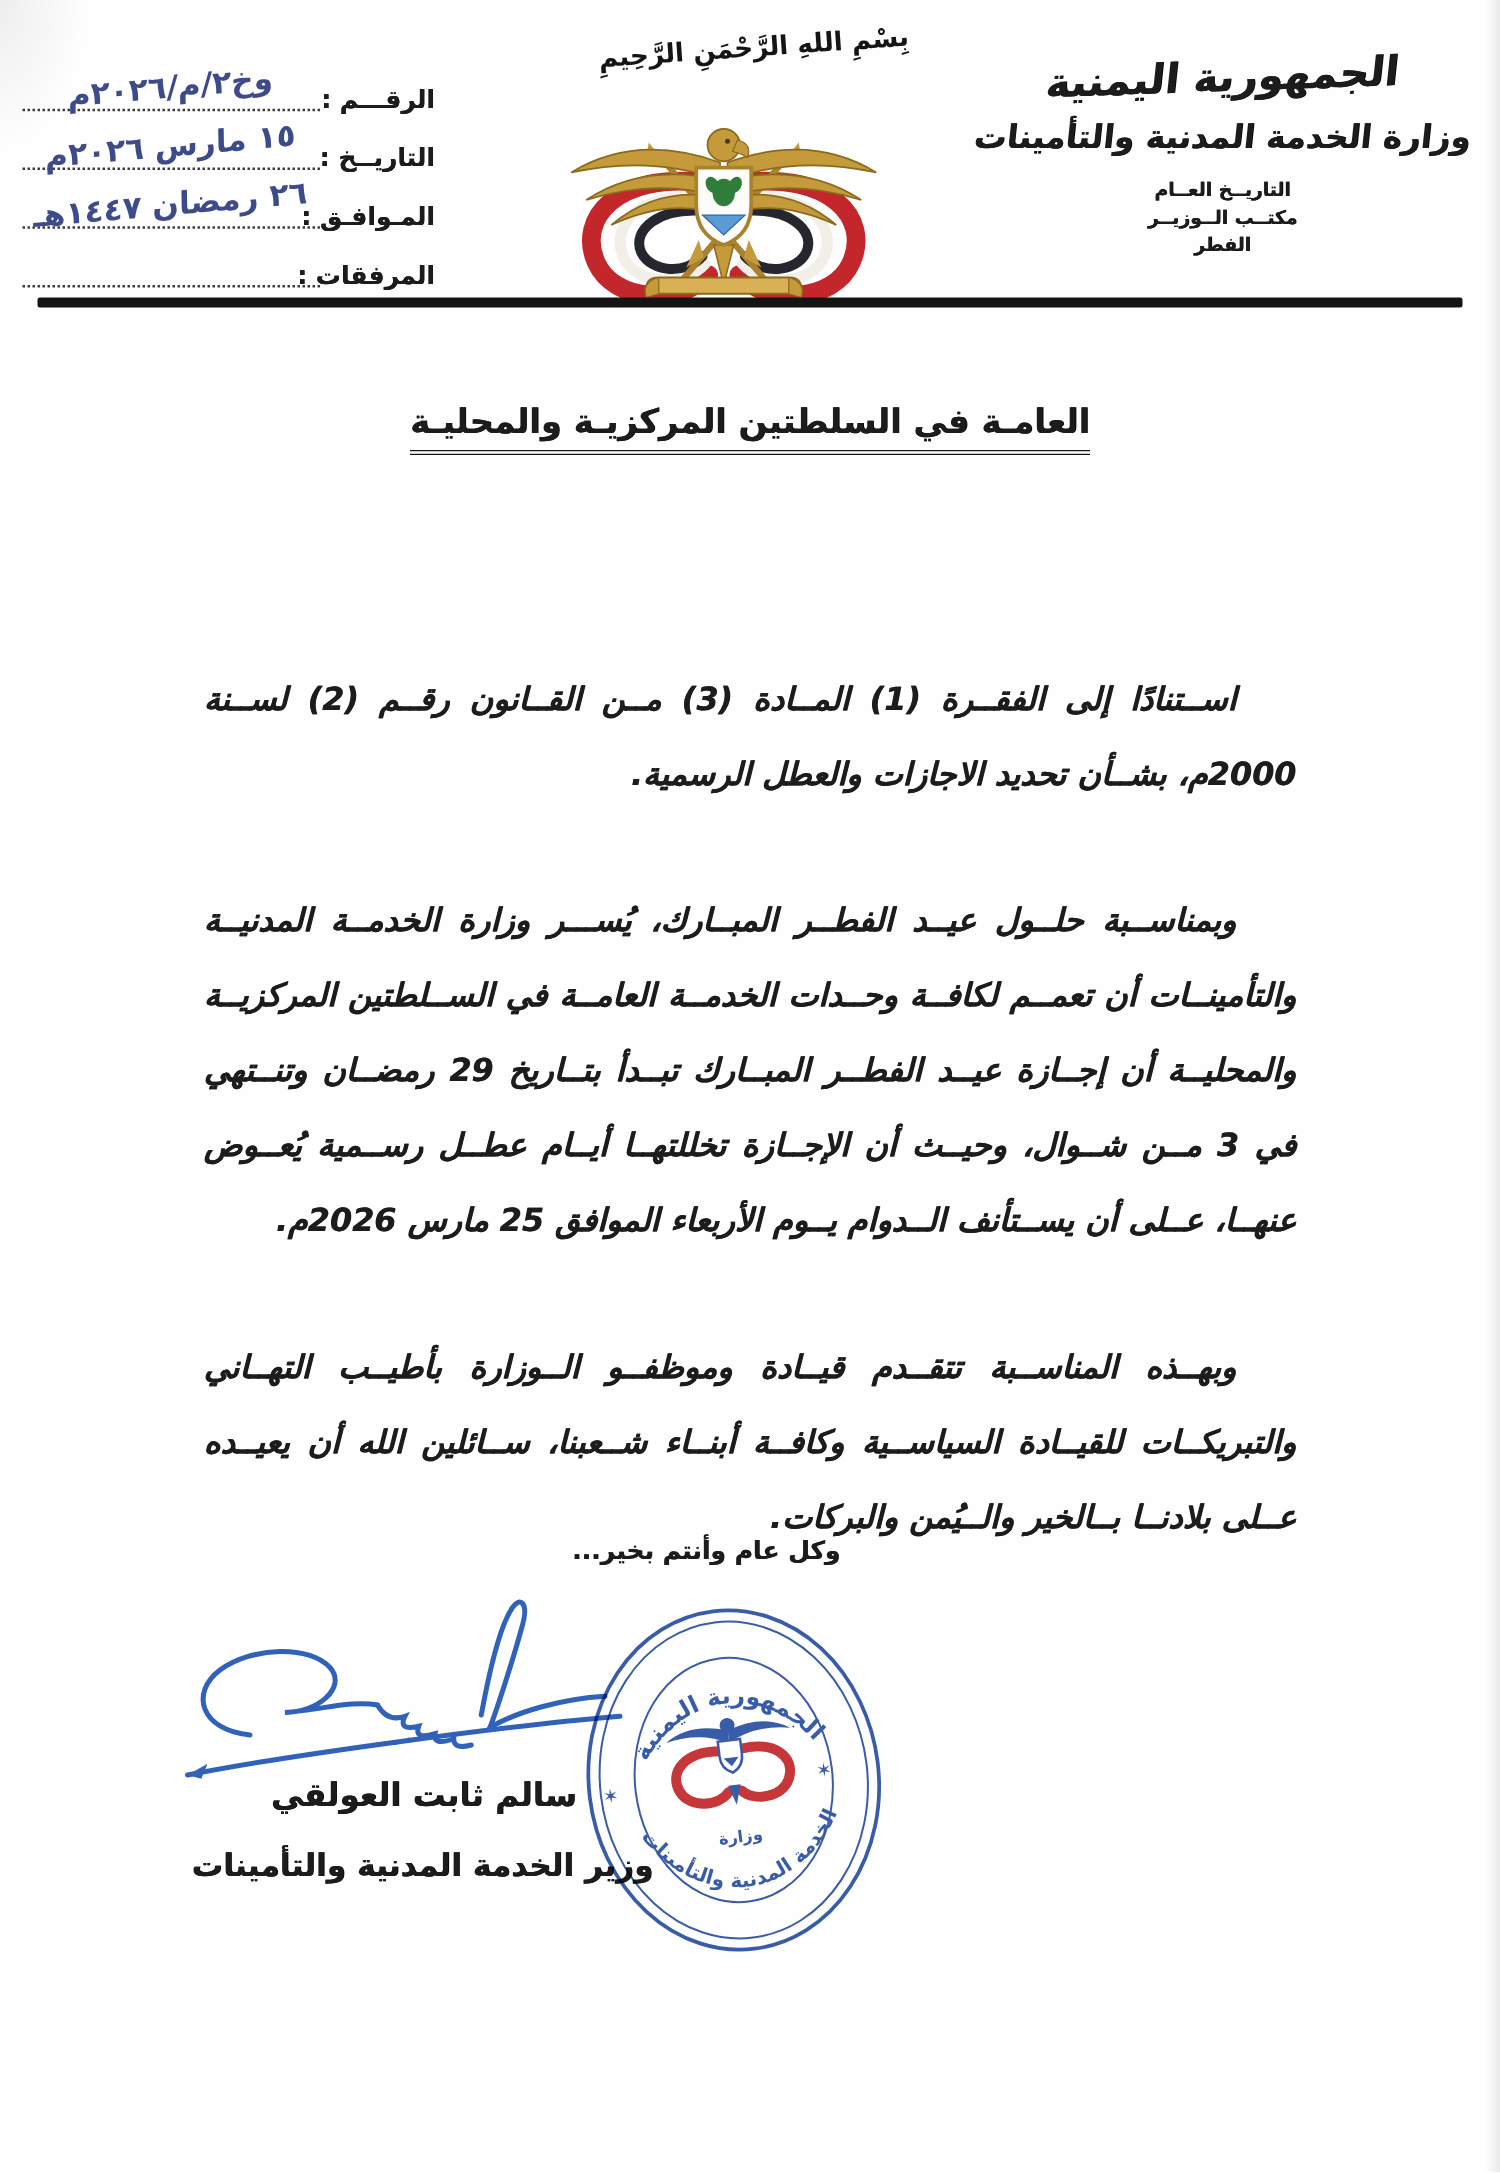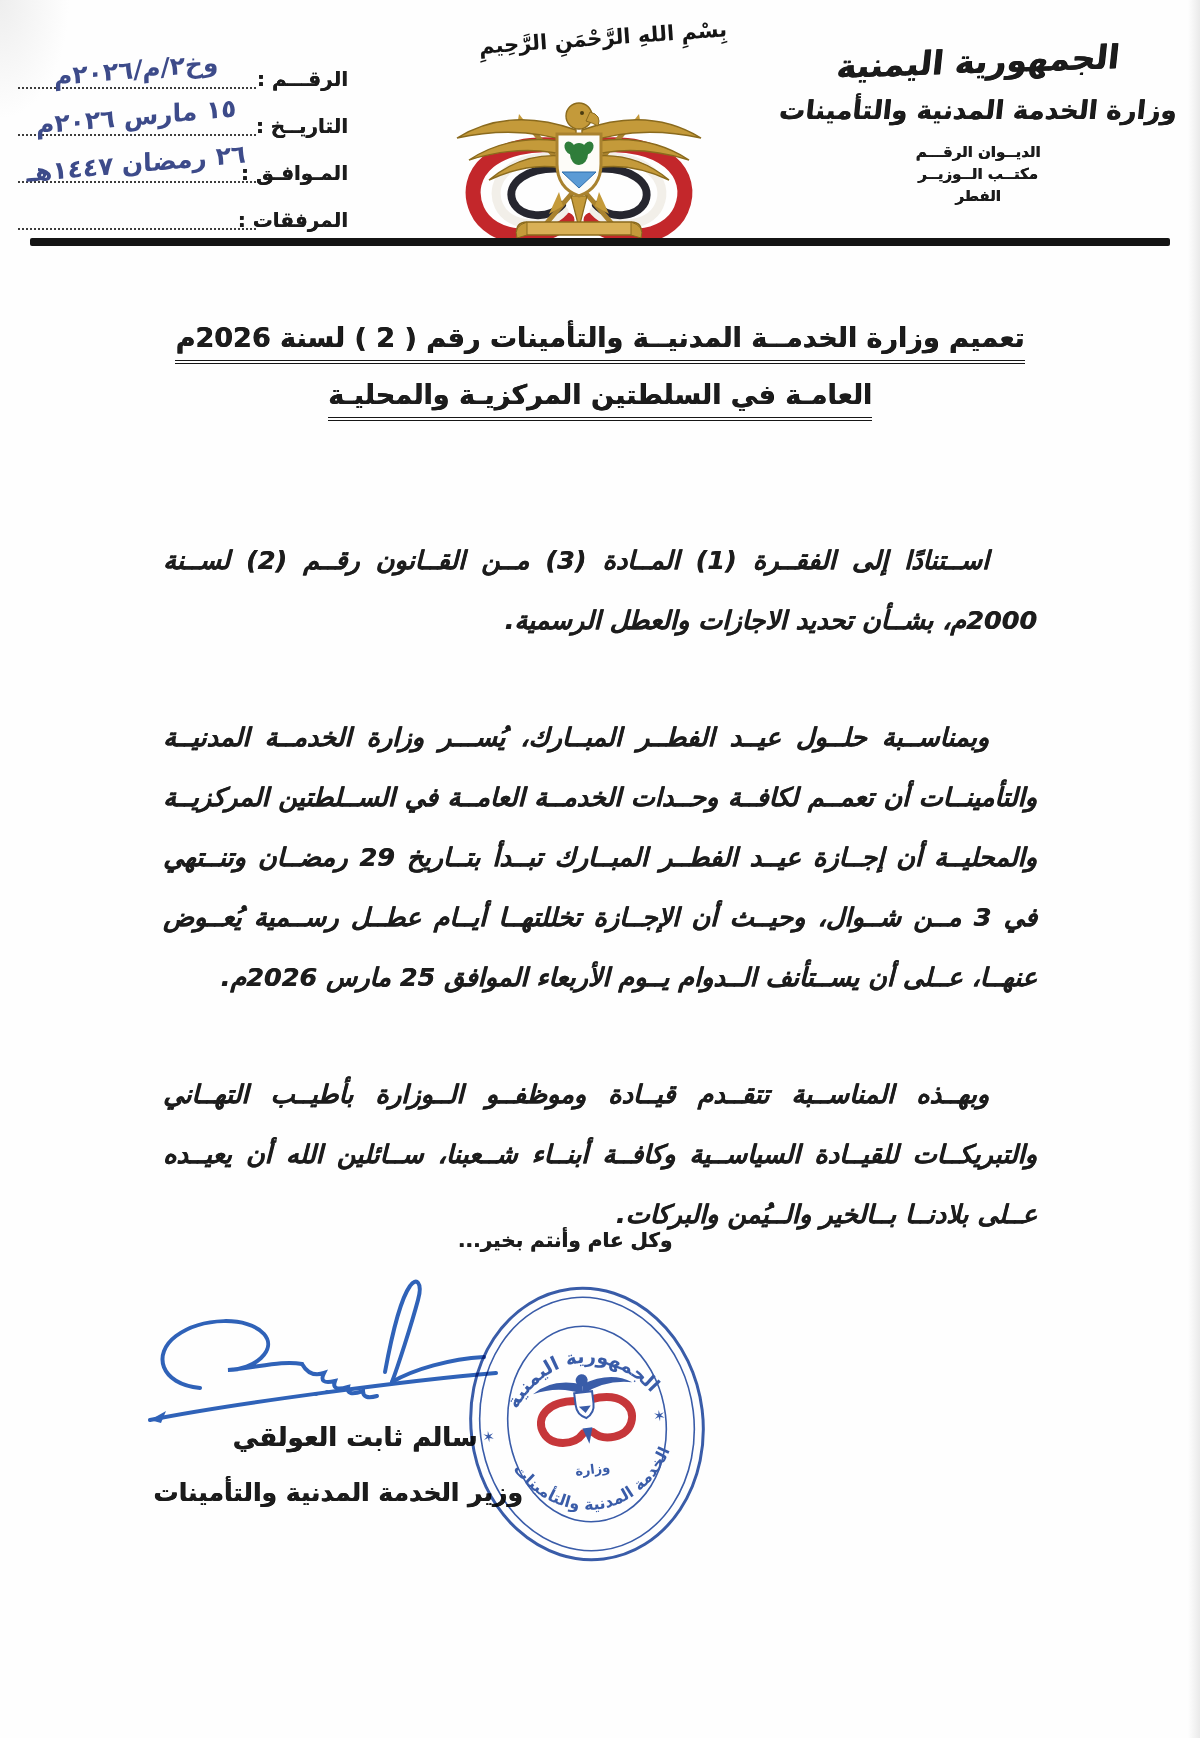--- a/index.html
+++ b/index.html
@@ -52,21 +52,21 @@
   
   .body-text{position:absolute;left:163px;top:530px;width:874px;
     font-size:25.5px;font-weight:600;line-height:60px;text-align:justify;
     text-shadow:.4px 0 #222;}
   .body-text p{margin:0 0 57px 0;text-indent:48px;font-style:italic;}
   .closing{position:absolute;left:0;right:70px;top:1228px;text-align:center;
     font-size:20px;font-weight:600;text-shadow:.4px 0 #222;}
 
   
   .sig-ink{position:absolute;left:140px;top:1272px;}
-  .sig-name{position:absolute;left:225px;top:1422px;width:260px;text-align:center;
+  .sig-name{position:absolute;left:209px;top:1422px;width:260px;text-align:center;
     font-size:26px;font-weight:bold;text-shadow:.5px 0 #000;white-space:nowrap;}
   .sig-title{position:absolute;left:148px;top:1478px;width:380px;text-align:center;
     font-size:25px;font-weight:bold;text-shadow:.5px 0 #000;white-space:nowrap;}
   .stamp{position:absolute;left:462px;top:1278px;transform:rotate(-7deg);
     opacity:.93;mix-blend-mode:multiply;}
 </style>
 </head>
 <body>
 
 <div class="page">
@@ -144,29 +144,28 @@
     </g>
 
     <path d="M84,142 h104 q12,0 10,13 h-124 q-2,-13 10,-13 z" fill="#d9b056" stroke="#8a6a1d" stroke-width="1.6"></path>
     <path d="M84,142 q-14,4 -10,16 l10,-3 z" fill="#c49a3a" stroke="#8a6a1d" stroke-width="1"></path>
     <path d="M188,142 q14,4 10,16 l-10,-3 z" fill="#c49a3a" stroke="#8a6a1d" stroke-width="1"></path>
   </svg>
 
   <div class="letterhead">
     <div class="lh-country">الجمهورية اليمنية</div>
     <div class="lh-ministry">وزارة الخدمة المدنية والتأمينات</div>
-    <div class="lh-small first">الديــوان الرقـــم</div>
+    <div class="lh-small first">التاريــخ العــام</div>
     <div class="lh-small">مكتــب الــوزيــر</div>
     <div class="lh-small">الفطر</div>
   </div>
 
   <div class="rule"></div>
 
   <div class="titleblock">
-    <div class="title-row"><span class="title-line">تعميم وزارة الخدمــة المدنيــة والتأمينات رقم ( 2 ) لسنة 2026م</span></div>
     <div class="title-row"><span class="title-line">العامـة في السلطتين المركزيـة والمحليـة</span></div>
   </div>
 
   <div class="body-text">
     <p>اســتنادًا إلى الفقــرة (1) المــادة (3) مــن القــانون رقــم (2) لســنة 2000م، بشــأن تحديد الاجازات والعطل الرسمية.</p>
     <p>وبمناســبة حلــول عيــد الفطــر المبــارك، يُســـر وزارة الخدمــة المدنيــة والتأمينــات أن تعمــم لكافــة وحــدات الخدمــة العامــة في الســلطتين المركزيــة والمحليــة أن إجــازة عيــد الفطــر المبــارك تبــدأ بتــاريخ 29 رمضــان وتنــتهي في 3 مــن شــوال، وحيــث أن الإجــازة تخللتهــا أيــام عطــل رســمية يُعــوض عنهــا، عــلى أن يســتأنف الــدوام يــوم الأربعاء الموافق 25 مارس 2026م.</p>
     <p>وبهــذه المناســبة تتقــدم قيــادة وموظفــو الــوزارة بأطيــب التهــاني والتبريكــات للقيــادة السياســية وكافــة أبنــاء شــعبنا، ســائلين الله أن يعيــده عــلى بلادنــا بــالخير والــيُمن والبركات.</p>
   </div>
   <div class="closing">وكل عام وأنتم بخير...</div>
 

